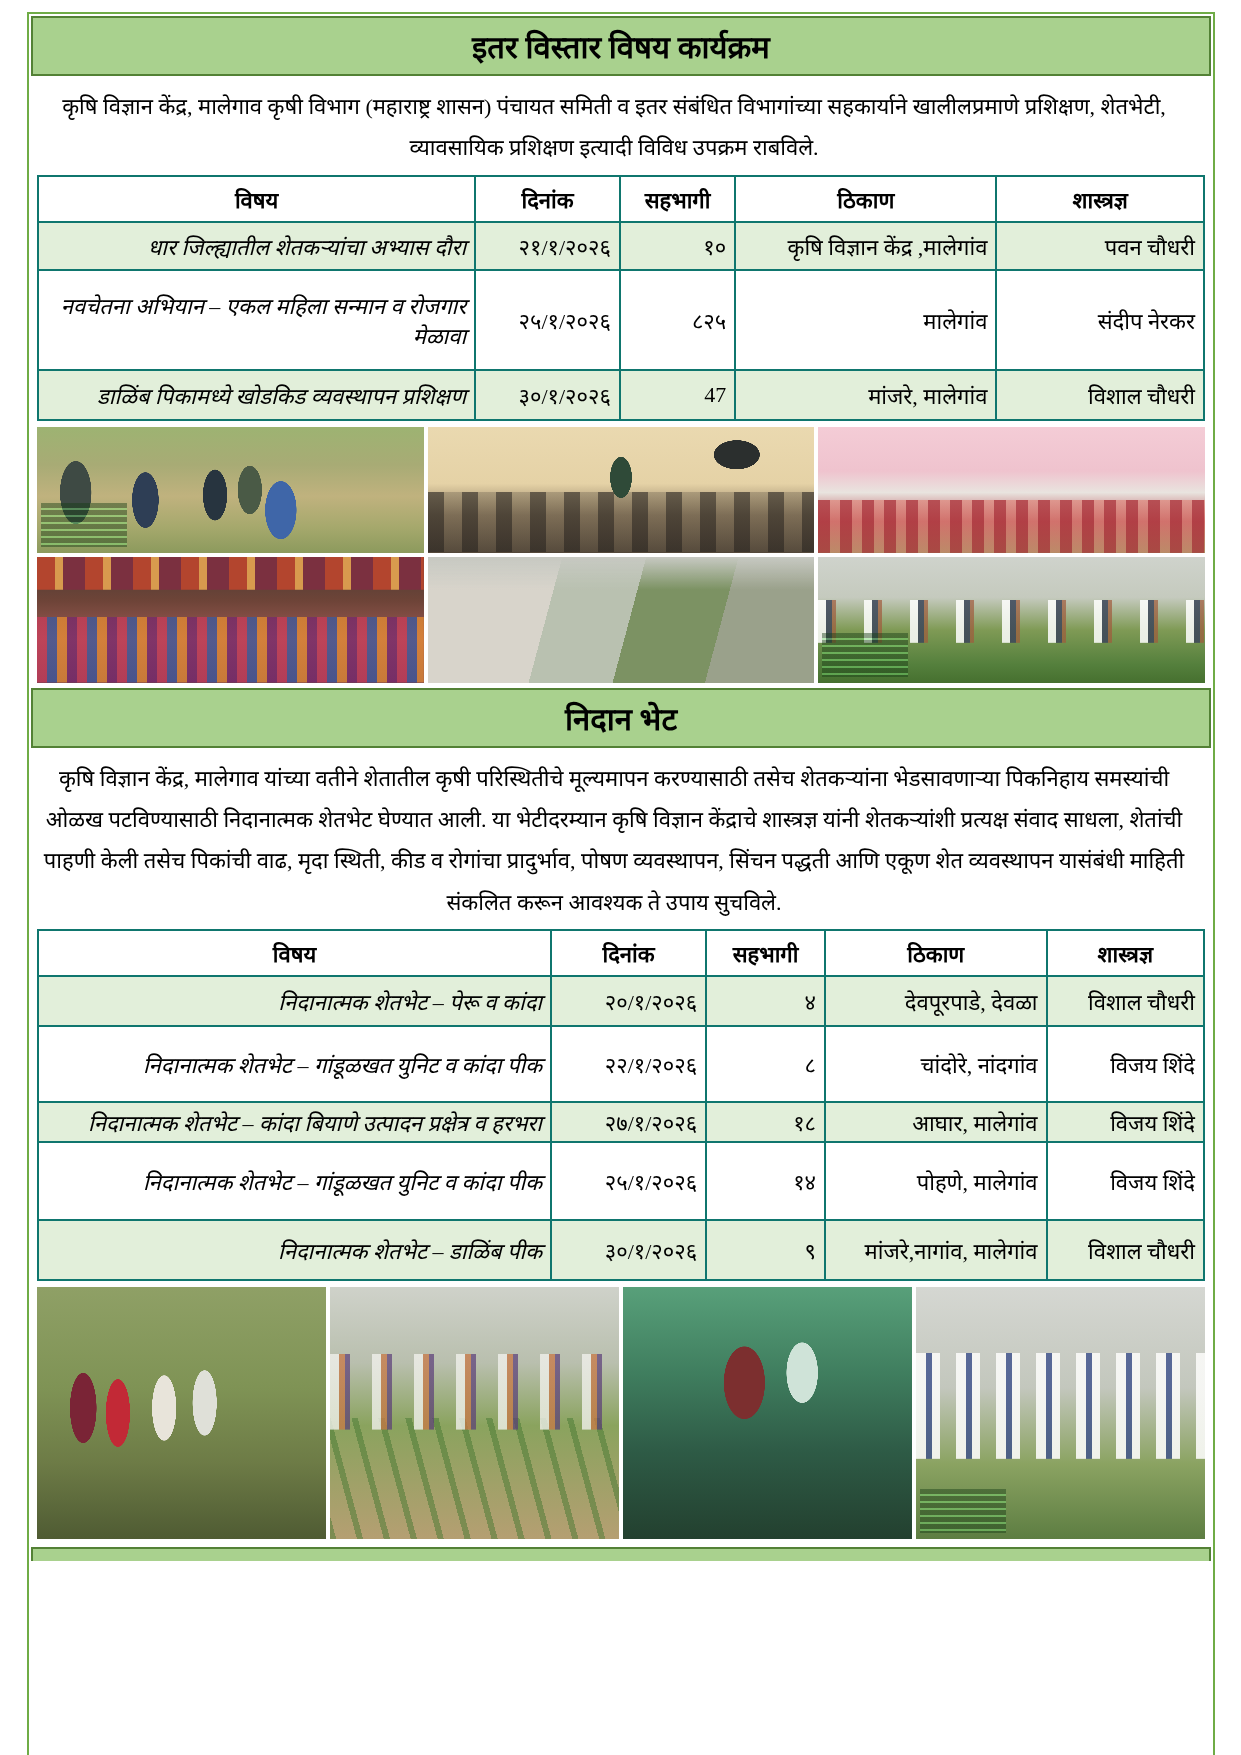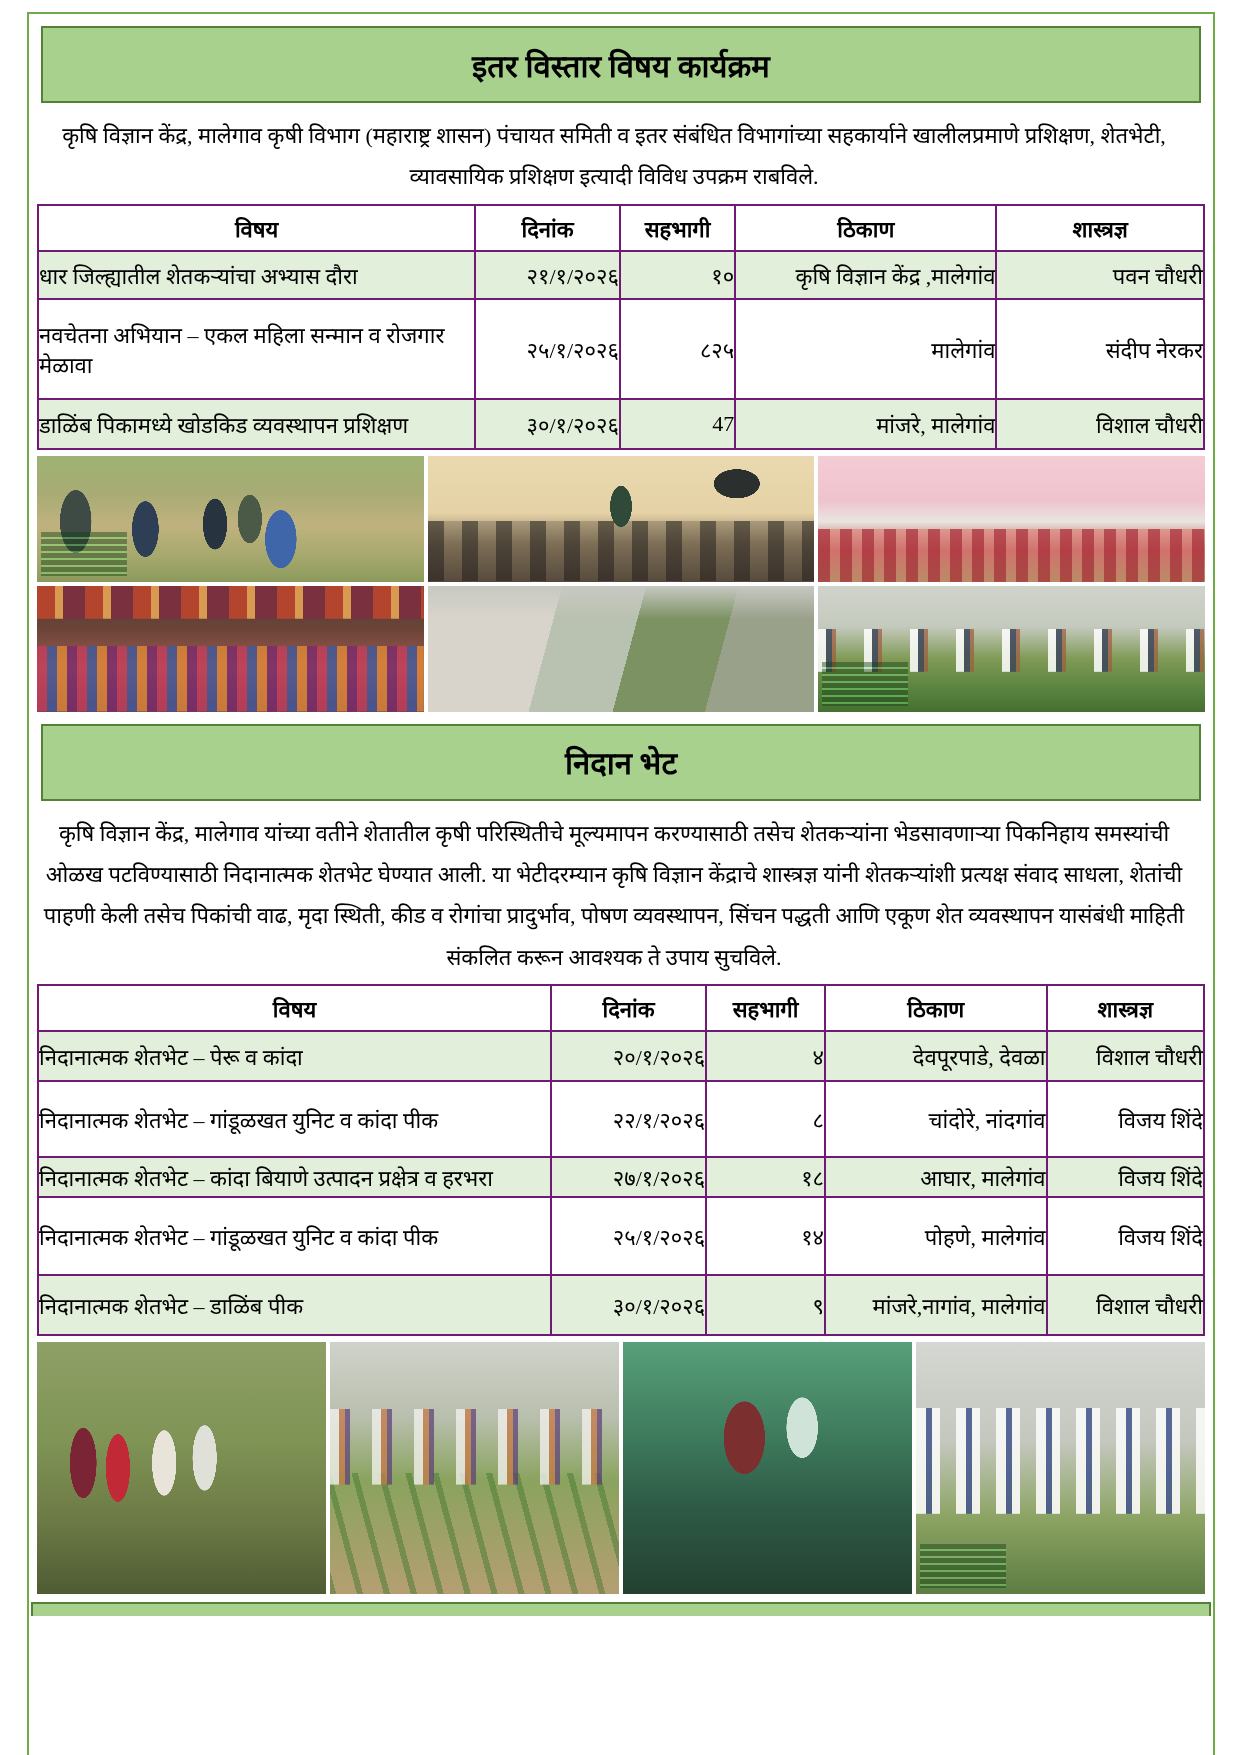--- a/index.html
+++ b/index.html
@@ -7,37 +7,37 @@
   body {
     width:1241px; height:1755px; position:relative; overflow:hidden;
     font-family:"Liberation Serif","DejaVu Serif",serif; color:#000;
   }
   .frame {
     position:absolute; top:12px; left:27px; right:26px; bottom:0;
     border:2px solid #6FAC46; border-bottom:none; background:#fff;
   }
   
   .band {
-    margin:12px; height:77px; background:#A9D18E; border:2px solid #538135;
+    margin:2px; height:60px; background:#A9D18E; border:2px solid #538135;
     display:flex; align-items:center; justify-content:center;
   }
   .band .t { font-size:31px; font-weight:bold; color:#000; }
   .intro {
     margin:10px 18px 4px 4px; font-size:22px; line-height:1.88; text-align:center;
   }
   table.rpt {
     border-collapse:collapse; width:calc(100% - 16px); margin:6px 8px;
     table-layout:fixed;
   }
   table.rpt th, table.rpt td {
-    border:2px solid #701a75; font-size:22px; vertical-align:middle;
-    padding:4px 0; overflow:hidden;
+    border:2px solid #0f766e; font-size:22px; vertical-align:middle;
+    padding:4px 8px; overflow:hidden;
   }
   table.rpt th { font-weight:bold; text-align:center; background:#fff; height:46px; }
-  td.c-sub { text-align:left; padding-left:12px; }
+  td.c-sub { text-align:right; padding-left:12px;font-style:italic; }
   td.c-date, td.c-part, td.c-sci { text-align:right; }
   td.c-loc { text-align:right; white-space:pre-line; }
   tr.shade td { background:#E2EFDA; }
   tr.plain td { background:#ffffff; }
   .h48 td{height:48px} .h100 td{height:100px} .h110 td{height:110px} .h50 td{height:50px}
   .h76 td{height:76px} .h54 td{height:40px} .h78 td{height:78px} .h74 td{height:60px}
 
   
   .pgrid3 {
     margin:5px 8px; display:grid; grid-template-columns:repeat(3,1fr);

